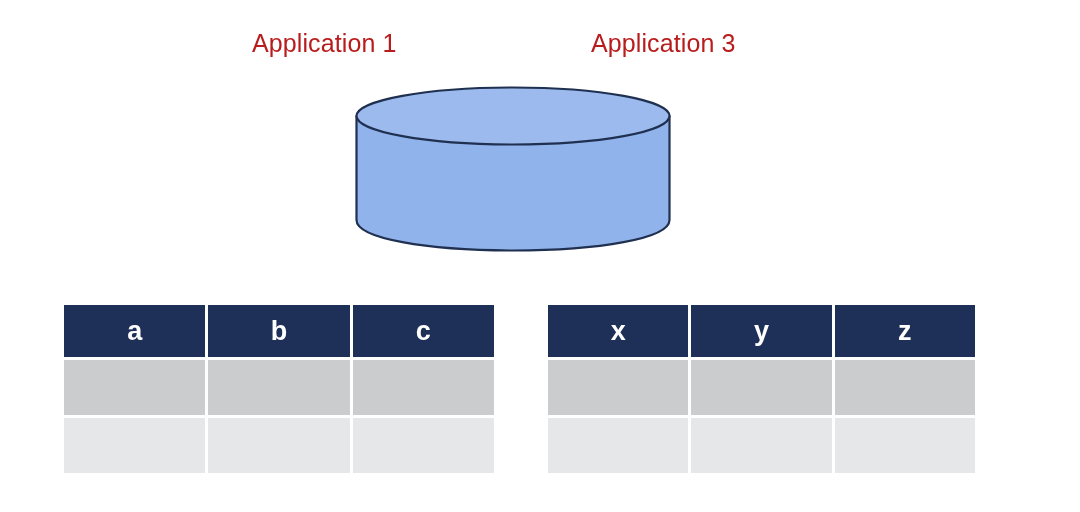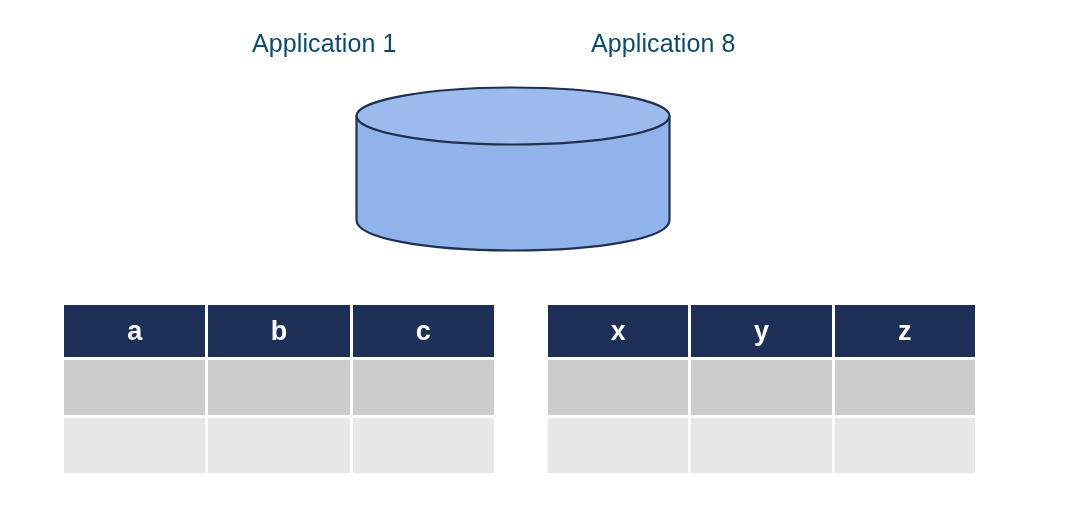--- a/index.html
+++ b/index.html
@@ -21,21 +21,21 @@
     inset: 0;
     background: #ffffff;
   }
 
   
   .app-label {
     position: absolute;
     font-family: "Liberation Sans", sans-serif;
     font-size: 25px;
     font-weight: 400;
-    color: #0c4a6e;
+    color: #b91c1c;
     white-space: nowrap;
     line-height: 1;
     letter-spacing: 0.1px;
   }
   #app-label-1 { left: 252px; top: 31px; }
   #app-label-2 { left: 591px; top: 31px; }
 
   
   #database-cylinder {
     position: absolute;
@@ -87,21 +87,21 @@
   .body-cell.shade-1 { background: #cbccce; }
   .body-cell.shade-2 { background: #e6e7e8; }
 </style>
 </head>
 <body>
 
 <div class="canvas">
 
   <div class="app-label" id="app-label-1">Application 1</div>
 
-  <div class="app-label" id="app-label-2">Application 8</div>
+  <div class="app-label" id="app-label-2">Application 3</div>
 
   <div id="database-cylinder">
     <svg viewBox="0 0 316 166" xmlns="http://www.w3.org/2000/svg">
 
       <path d="M 1.5 30 L 1.5 134
                C 1.5 152.5 72 164.5 158 164.5
                C 244 164.5 314.5 152.5 314.5 134
                L 314.5 30 Z" fill="#91b3ec" stroke="#1f3050" stroke-width="2.2" stroke-linejoin="round"></path>
 
       <ellipse cx="158" cy="30" rx="156.5" ry="28.5" fill="#9cbaee" stroke="#1f3050" stroke-width="2.2"></ellipse>

